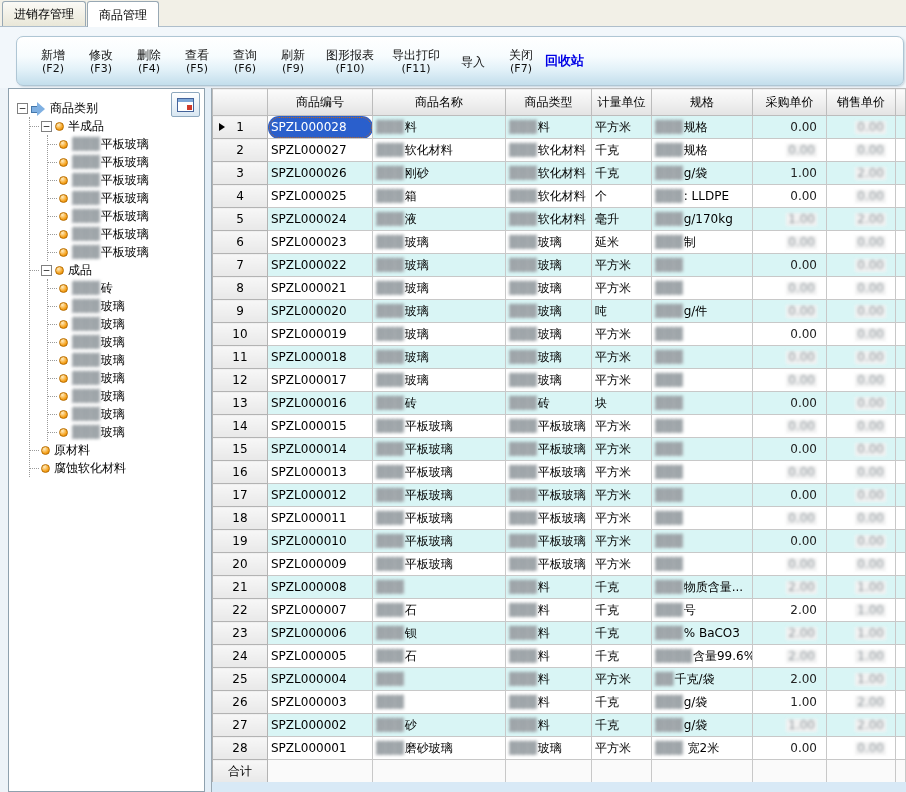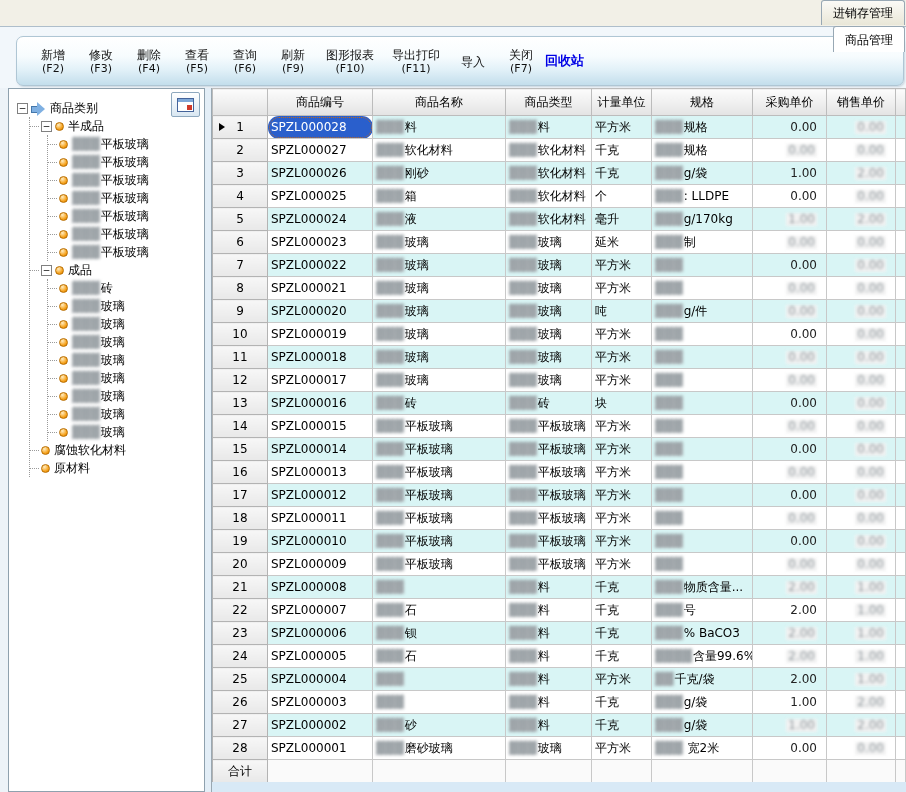--- a/index.html
+++ b/index.html
@@ -1,21 +1,21 @@
 <!DOCTYPE html>
 <html><head>
 <meta charset="utf-8">
 <style>
   html,body{margin:0;padding:0;}
   body{width:906px;height:792px;overflow:hidden;position:relative;
        font-family:"DejaVu Sans","Liberation Sans",sans-serif;font-size:12px;color:#000;
        background:#EDF3F8;}
   
   .tabbar{height:26px;background:#F2F0E7;display:flex;align-items:flex-end;padding-left:2px;
-          border-bottom:1px solid #AEBECB;flex-direction:column;}
+          border-bottom:1px solid #AEBECB;}
   .tab{padding:4px 11px 3px;margin-right:1px;border:1px solid #98A8B4;border-bottom:none;
        border-radius:3px 3px 0 0;background:linear-gradient(#FBFAF6,#E9E7D8);cursor:pointer;white-space:nowrap;}
   .tab.active{background:#FFFFFF;position:relative;top:1px;padding-top:5px;z-index:3;font-family:Liberation Serif, serif;}
   
   .content{position:absolute;top:27px;left:0;right:0;bottom:0;background:#F2F7FB;}
   .toolbar{position:absolute;top:9px;left:16px;right:2px;height:48px;
            border:1px solid #AFC6D4;border-radius:7px;
            background:linear-gradient(180deg,#FFFFFF 0%,#F7FCFE 40%,#E2F1F8 68%,#C3DEEC 100%);
            box-shadow:inset 0 1px 0 #fff, 1px 1px 2px rgba(120,150,170,.35);
            display:flex;align-items:center;padding-left:12px;}
@@ -236,26 +236,26 @@
               </div>
               <div class="trow">
                 <span class="stub"></span>
                 <span class="ball"></span>
                 <span><span class="cz">▓▓▓</span><span>玻璃</span></span>
               </div>
             </div>
             <div class="trow">
               <span class="stub"></span>
               <span class="ball"></span>
-              <span>腐蚀软化材料</span>
+              <span>原材料</span>
             </div>
             <div class="trow">
               <span class="stub"></span>
               <span class="ball"></span>
-              <span>原材料</span>
+              <span>腐蚀软化材料</span>
             </div>
           </div>
       </div>
 
       <div class="splitter"></div>
 
       <div class="gridpanel">
         <table>
           <colgroup>
             <col style="width:55px">

